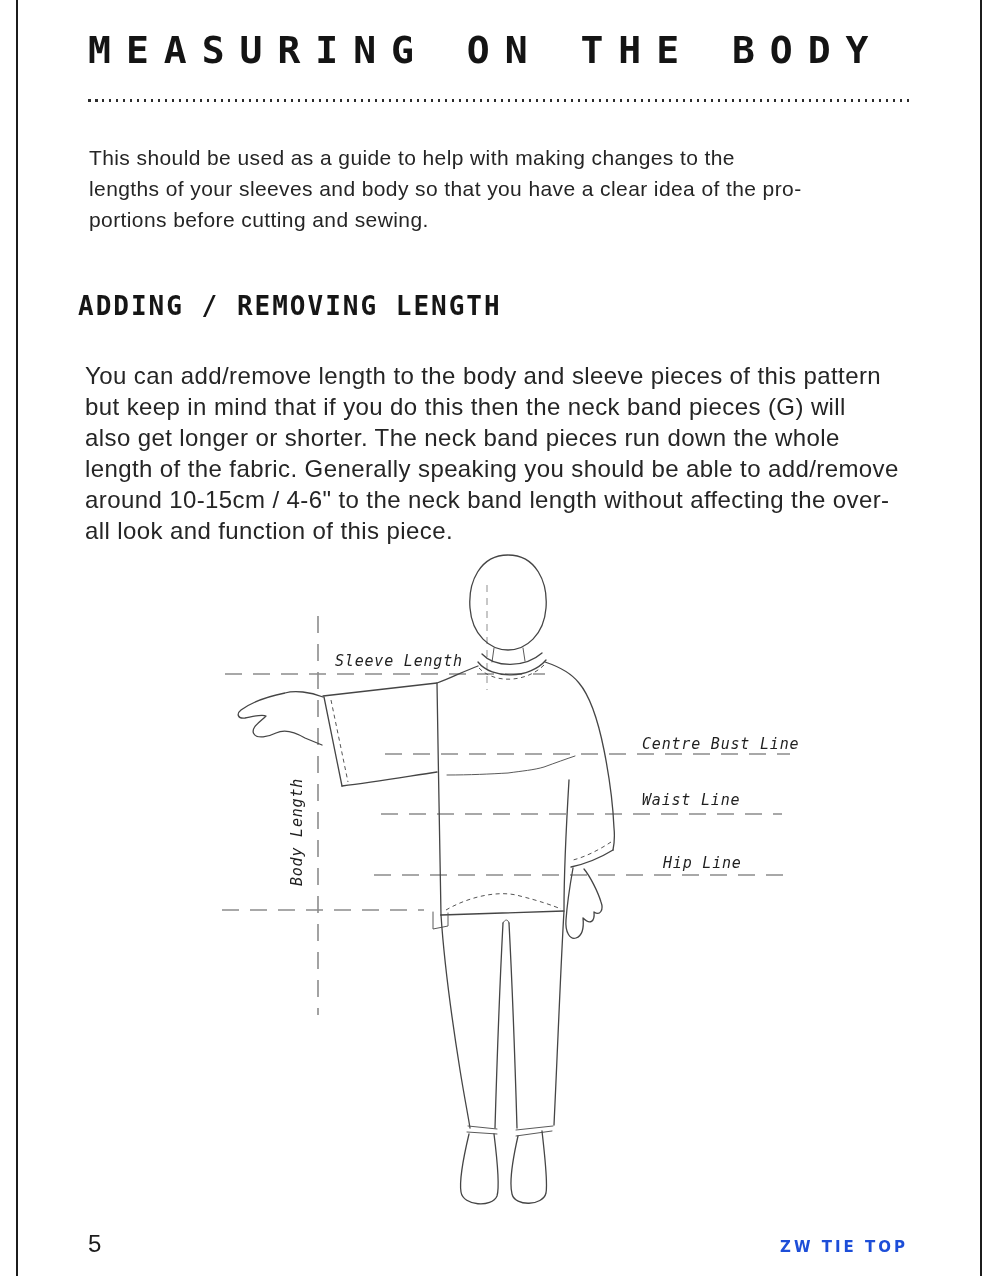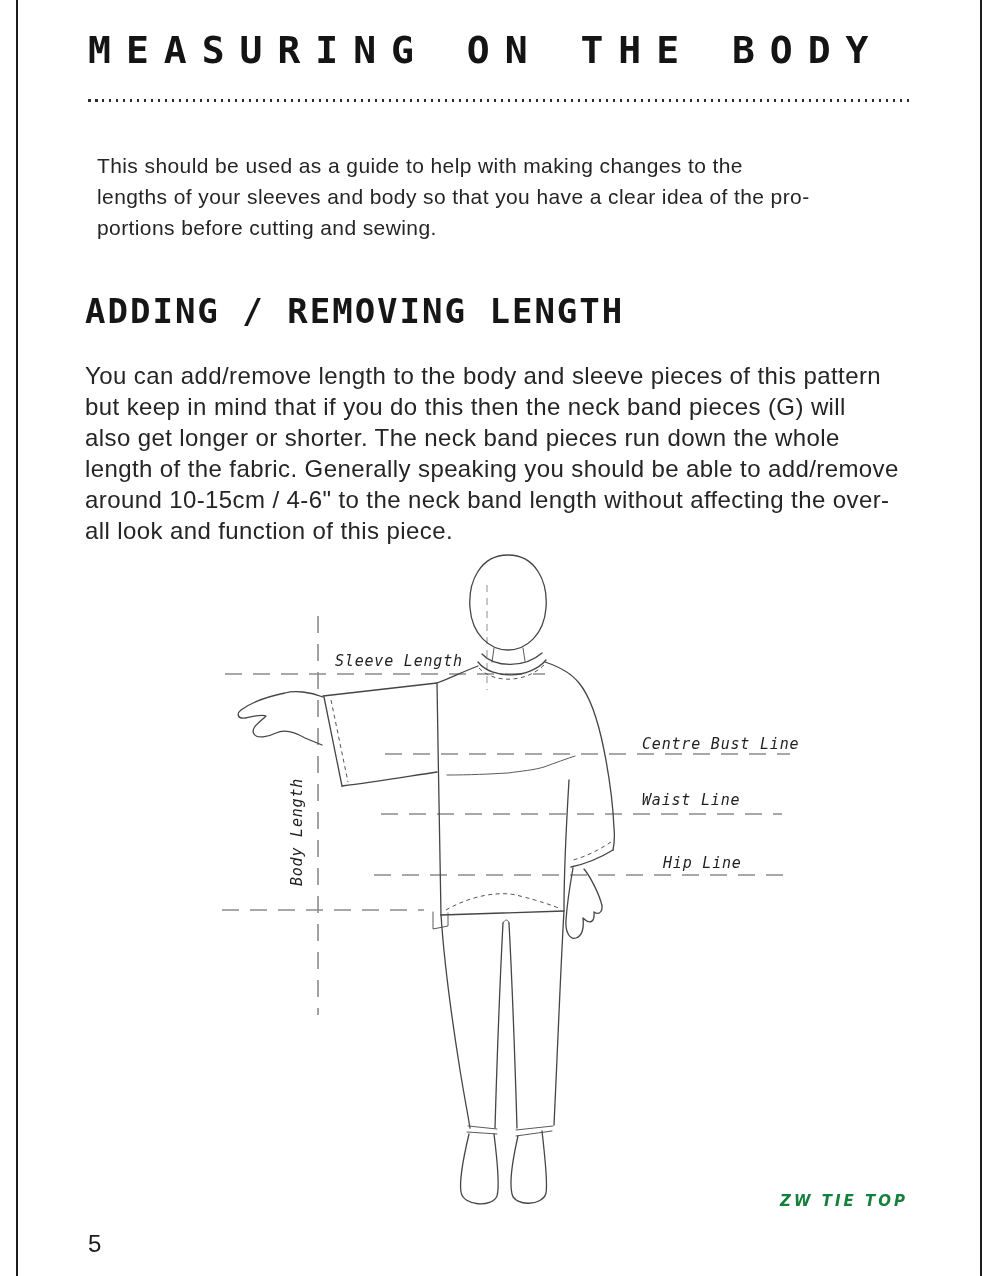--- a/index.html
+++ b/index.html
@@ -13,28 +13,28 @@
   .page-title{
     position:absolute;left:88px;top:28px;margin:0;
     font-family:"DejaVu Sans Mono",monospace;font-weight:600;
     font-size:38px;letter-spacing:15px;color:#141414;white-space:nowrap;
   }
   .dotted-divider{
     position:absolute;left:88px;top:99px;width:826px;height:3px;
     background-image:repeating-linear-gradient(to right,#2c2c2c 0 2.5px,transparent 2.5px 7px);
   }
   .intro-paragraph{
-    position:absolute;left:85px;top:138px;width:860px;margin:12px;
+    position:absolute;left:85px;top:138px;width:860px;margin:4px;
     font-size:21px;line-height:31px;letter-spacing:0.4px;color:#252525;
     white-space:pre-line;
   }
   .section-heading{
-    position:absolute;left:85px;top:291px;margin:0;
+    position:absolute;left:78px;top:291px;margin:0;
     font-family:"DejaVu Sans Mono",monospace;font-weight:600;
-    font-size:34px;letter-spacing:2px;color:#161616;white-space:nowrap;
+    font-size:26px;letter-spacing:2px;color:#161616;white-space:nowrap;
   }
   .section-paragraph{
     position:absolute;left:85px;top:360px;width:880px;margin:0;
     font-size:24px;line-height:31px;letter-spacing:0.4px;color:#252525;
     white-space:pre-line;
   }
   .diagram{position:absolute;left:0;top:540px;}
   .sketch{fill:none;stroke:#454545;stroke-width:1.3;stroke-linecap:round;stroke-linejoin:round;}
   .sketch-thin{fill:none;stroke:#5a5a5a;stroke-width:1;stroke-linecap:round;}
   .dash{fill:none;stroke:#8c8c8c;stroke-width:1.6;stroke-dasharray:17 11;}
@@ -42,23 +42,23 @@
   .seam{fill:none;stroke:#555;stroke-width:1;stroke-dasharray:4 3.5;}
   .lbl{
     font-family:"DejaVu Sans Mono",monospace;font-style:italic;
     font-size:15px;letter-spacing:0.8px;fill:#1f1f1f;
   }
   .page-number{
     position:absolute;left:88px;top:1230px;
     font-size:24px;color:#1d1d1d;
   }
   .doc-title{
-    position:absolute;right:92px;top:1192px;
-    font-family:"DejaVu Sans",sans-serif;font-style:italic;font-weight:bold;
-    font-size:15px;letter-spacing:3px;color:#15803d;white-space:nowrap;
+    position:absolute;right:92px;top:1238px;
+    font-family:"DejaVu Sans",sans-serif;font-weight:bold;
+    font-size:15px;letter-spacing:3px;color:#1d4ed8;white-space:nowrap;
   }
 </style>
 </head>
 <body>
 
 <div class="page">
 
   <div class="border-v border-left"></div>
   <div class="border-v border-right"></div>
 

